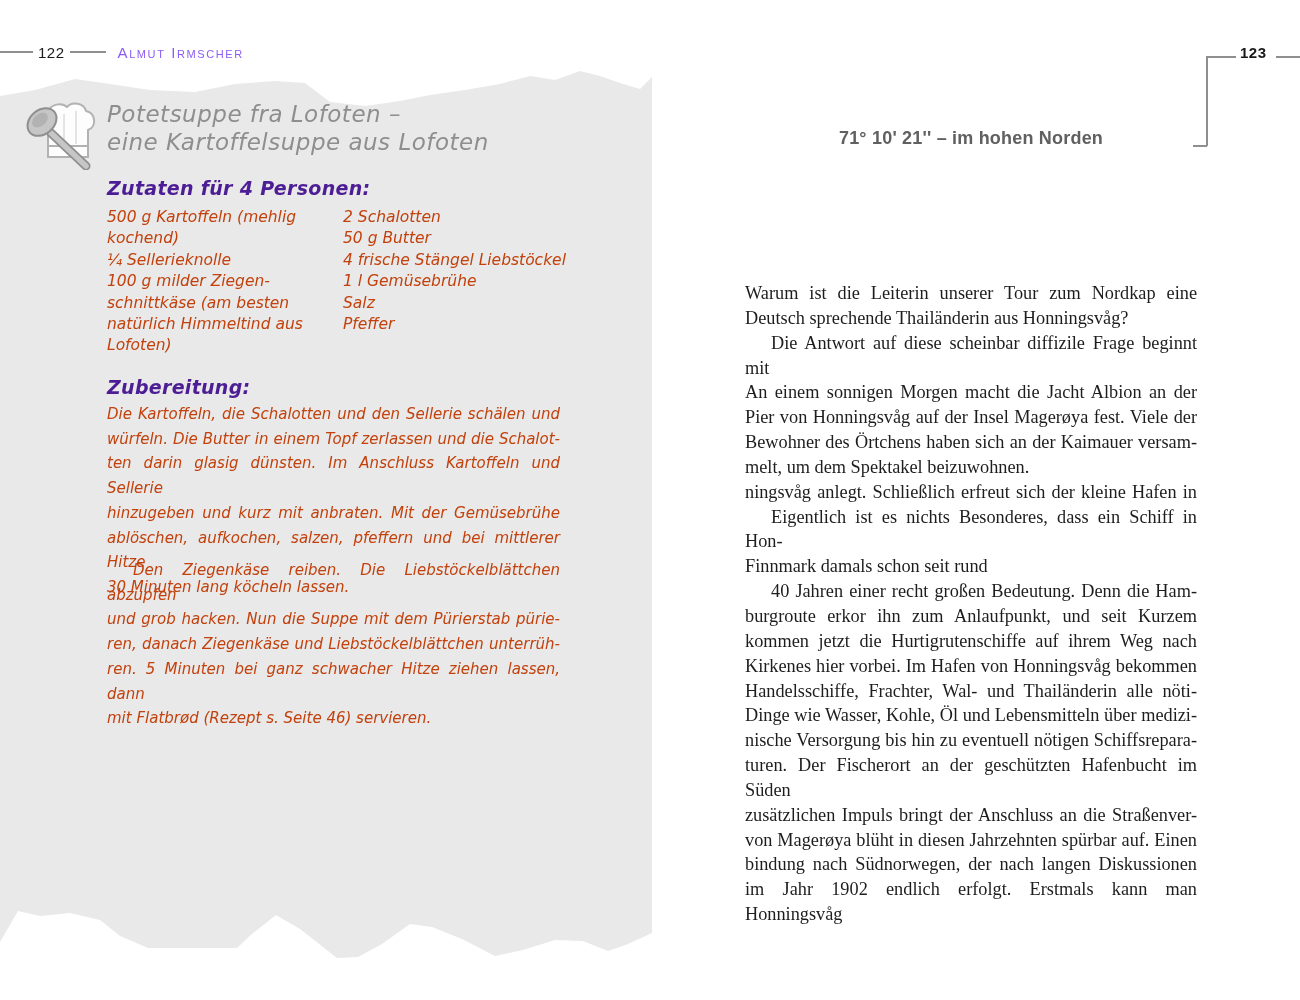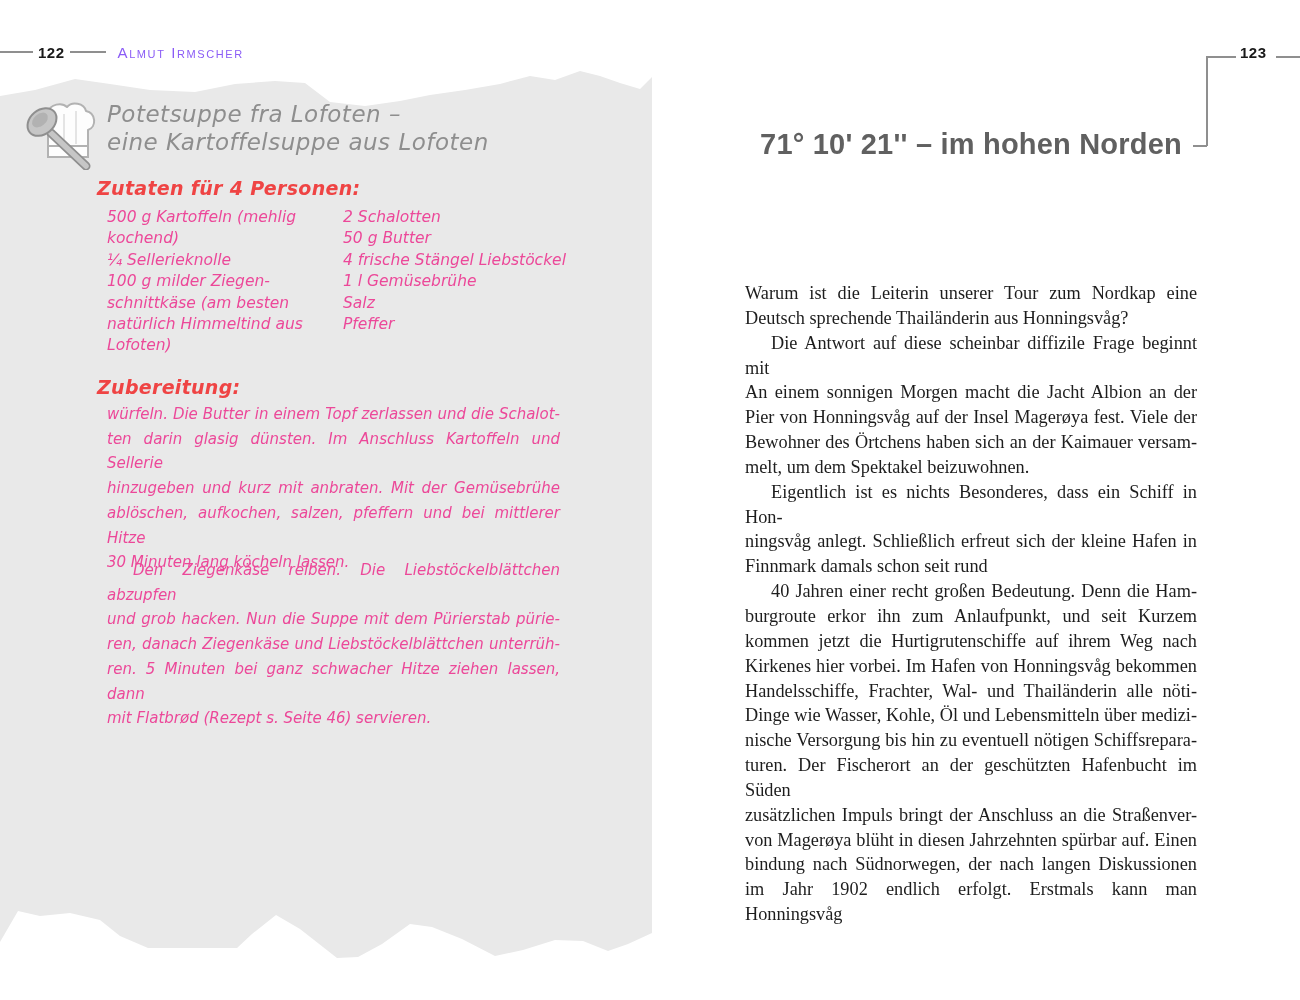--- a/index.html
+++ b/index.html
@@ -5,46 +5,46 @@
   html,body{margin:0;padding:0;}
   body{
     width:1300px;height:1000px;position:relative;background:#ffffff;
     font-family:"Liberation Sans", sans-serif;overflow:hidden;
   }
   
   .hdr-left{position:absolute;top:44px;left:0;display:flex;align-items:center;height:16px;}
   .rule{display:inline-block;height:0;border-top:2px solid #8f8f8f;}
   .rule.r1{width:33px;}
   .rule.r2{width:36px;margin-right:12px;}
-  .pagenum{font-size:15px;font-weight:bold;color:#1a1a1a;margin:0 5px;letter-spacing:.5px;}
+  .pagenum{font-size:15px;font-weight:normal;color:#1a1a1a;margin:0 5px;letter-spacing:.5px;}
   .author{font-variant:small-caps;font-size:15px;letter-spacing:1.6px;color:#8b5cf6;}
   .pagenum-right{position:absolute;top:44px;left:1240px;font-size:15px;font-weight:bold;color:#1a1a1a;letter-spacing:.5px;}
   .bracket{position:absolute;background:#8f8f8f;}
   .bk-h1{left:1206px;top:56px;width:30px;height:2px;}
   .bk-h2{left:1276px;top:56px;width:24px;height:2px;}
   .bk-v{left:1206px;top:56px;width:2px;height:90px;}
   .bk-foot{left:1193px;top:145px;width:14px;height:2px;}
   
   .panel-svg{position:absolute;left:0;top:0;}
   
-  .hand{font-family:"DejaVu Sans", sans-serif;font-style:italic;color:#ec4899;}
+  .hand{font-family:"DejaVu Sans", sans-serif;font-style:italic;color:#c2410c;}
   .recipe-title{position:absolute;left:107px;top:100px;font-size:23px;line-height:28px;color:#8e8e8e;letter-spacing:.5px;}
   .recipe-icon{position:absolute;left:20px;top:98px;}
-  .sec-head{position:absolute;left:97px;font-size:19px;font-weight:bold;color:#ef4444;letter-spacing:.3px;}
+  .sec-head{position:absolute;left:107px;font-size:19px;font-weight:bold;color:#4c1d95;letter-spacing:.3px;}
   .ing-head{top:177px;}
   .prep-head{top:376px;}
   .ing-col{position:absolute;top:207px;font-size:15.5px;line-height:21.4px;white-space:nowrap;}
   .ing-col.c1{left:107px;}
   .ing-col.c2{left:343px;}
   .prep{position:absolute;left:107px;width:453px;font-size:15px;line-height:24.7px;}
   .prep.p1{top:402px;}
   .prep.p2{top:558px;}
   
   .chapter-head{position:absolute;left:745px;top:128px;width:452px;text-align:center;
-    font-size:29px;font-weight:600;color:#606060;letter-spacing:.2px;}
+    font-size:18px;font-weight:600;color:#606060;letter-spacing:.2px;}
   .bodycol{position:absolute;left:745px;top:281px;width:452px;
     font-family:"Liberation Serif", serif;font-size:18.3px;line-height:24.85px;color:#1d1d1d;}
   
   .jl{text-align:justify;text-align-last:justify;}
   .ll{text-align:left;text-align-last:left;}
   .ind{text-indent:26px;}
 </style>
 </head>
 <body>
 
@@ -99,20 +99,21 @@
   <div>2 Schalotten</div>
   <div>50 g Butter</div>
   <div>4 frische Stängel Liebstöckel</div>
   <div>1 l Gemüsebrühe</div>
   <div>Salz</div>
   <div>Pfeffer</div>
 </div>
 
 <div class="sec-head prep-head hand">Zubereitung:</div>
 <div class="prep p1 hand">
+  <div class="jl">Die Kartoffeln, die Schalotten und den Sellerie schälen und</div>
   <div class="jl">würfeln. Die Butter in einem Topf zerlassen und die Schalot-</div>
   <div class="jl">ten darin glasig dünsten. Im Anschluss Kartoffeln und Sellerie</div>
   <div class="jl">hinzugeben und kurz mit anbraten. Mit der Gemüsebrühe</div>
   <div class="jl">ablöschen, aufkochen, salzen, pfeffern und bei mittlerer Hitze</div>
   <div class="ll">30 Minuten lang köcheln lassen.</div>
 </div>
 <div class="prep p2 hand">
   <div class="jl ind">Den Ziegenkäse reiben. Die Liebstöckelblättchen abzupfen</div>
   <div class="jl">und grob hacken. Nun die Suppe mit dem Pürierstab pürie-</div>
   <div class="jl">ren, danach Ziegenkäse und Liebstöckelblättchen unterrüh-</div>
@@ -128,22 +129,22 @@
     <div class="ll">Deutsch sprechende Thailänderin aus Honningsvåg?</div>
   </div>
   <div>
     <div class="jl ind">Die Antwort auf diese scheinbar diffizile Frage beginnt mit</div>
     <div class="jl">An einem sonnigen Morgen macht die Jacht Albion an der</div>
     <div class="jl">Pier von Honningsvåg auf der Insel Magerøya fest. Viele der</div>
     <div class="jl">Bewohner des Örtchens haben sich an der Kaimauer versam-</div>
     <div class="ll">melt, um dem Spektakel beizuwohnen.</div>
   </div>
   <div>
+    <div class="jl">ningsvåg anlegt. Schließlich erfreut sich der kleine Hafen in</div>
     <div class="jl ind">Eigentlich ist es nichts Besonderes, dass ein Schiff in Hon-</div>
-    <div class="jl">ningsvåg anlegt. Schließlich erfreut sich der kleine Hafen in</div>
     <div class="ll">Finnmark damals schon seit rund</div>
   </div>
   <div>
     <div class="jl ind">40 Jahren einer recht großen Bedeutung. Denn die Ham-</div>
     <div class="jl">burgroute erkor ihn zum Anlaufpunkt, und seit Kurzem</div>
     <div class="jl">kommen jetzt die Hurtigrutenschiffe auf ihrem Weg nach</div>
     <div class="jl">Kirkenes hier vorbei. Im Hafen von Honningsvåg bekommen</div>
     <div class="jl">Handelsschiffe, Frachter, Wal- und Thailänderin alle nöti-</div>
     <div class="jl">Dinge wie Wasser, Kohle, Öl und Lebensmitteln über medizi-</div>
     <div class="jl">nische Versorgung bis hin zu eventuell nötigen Schiffsrepara-</div>

